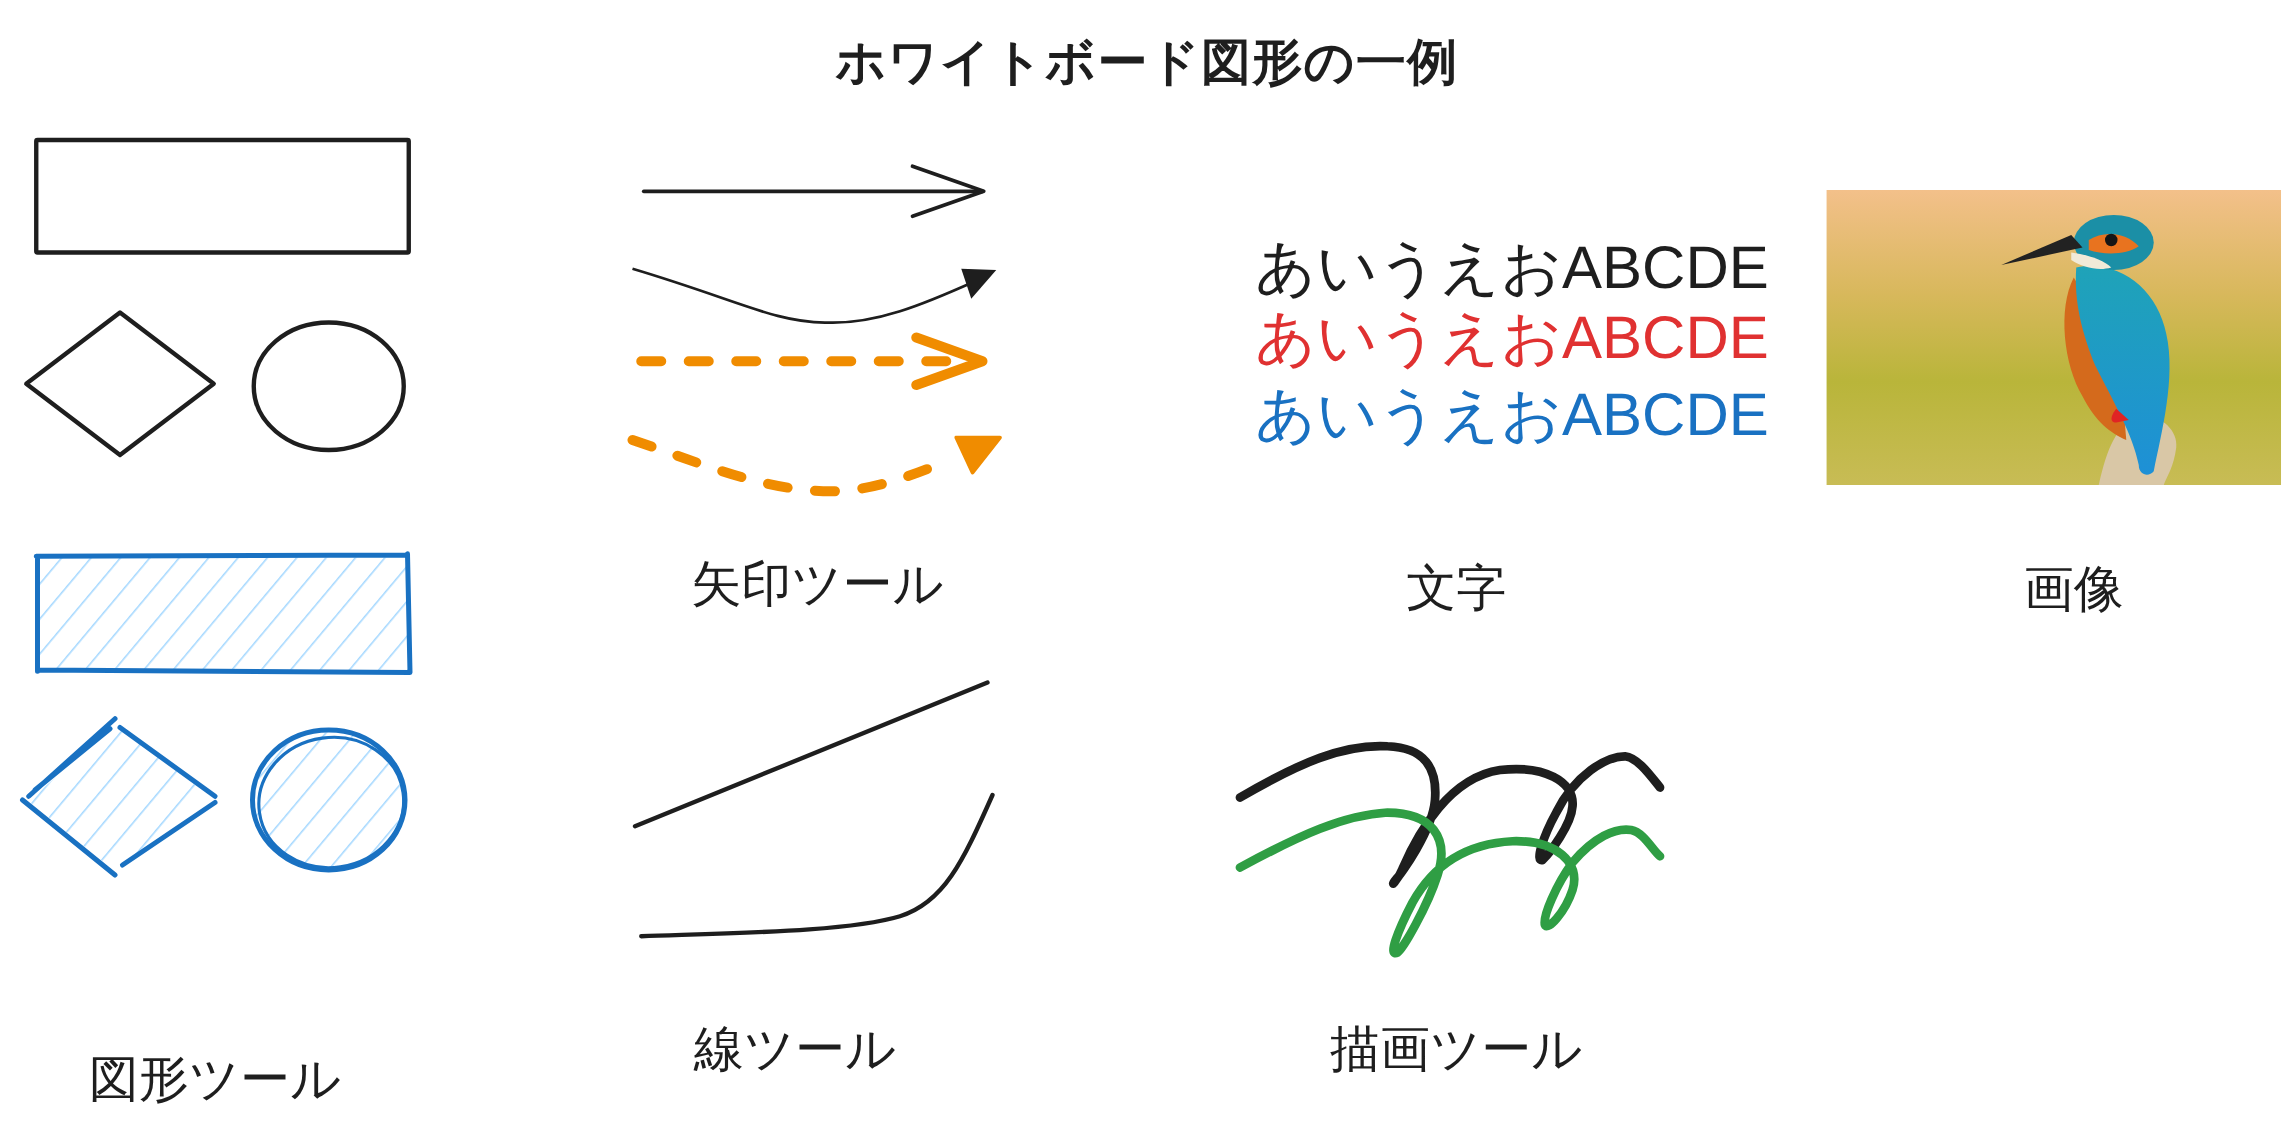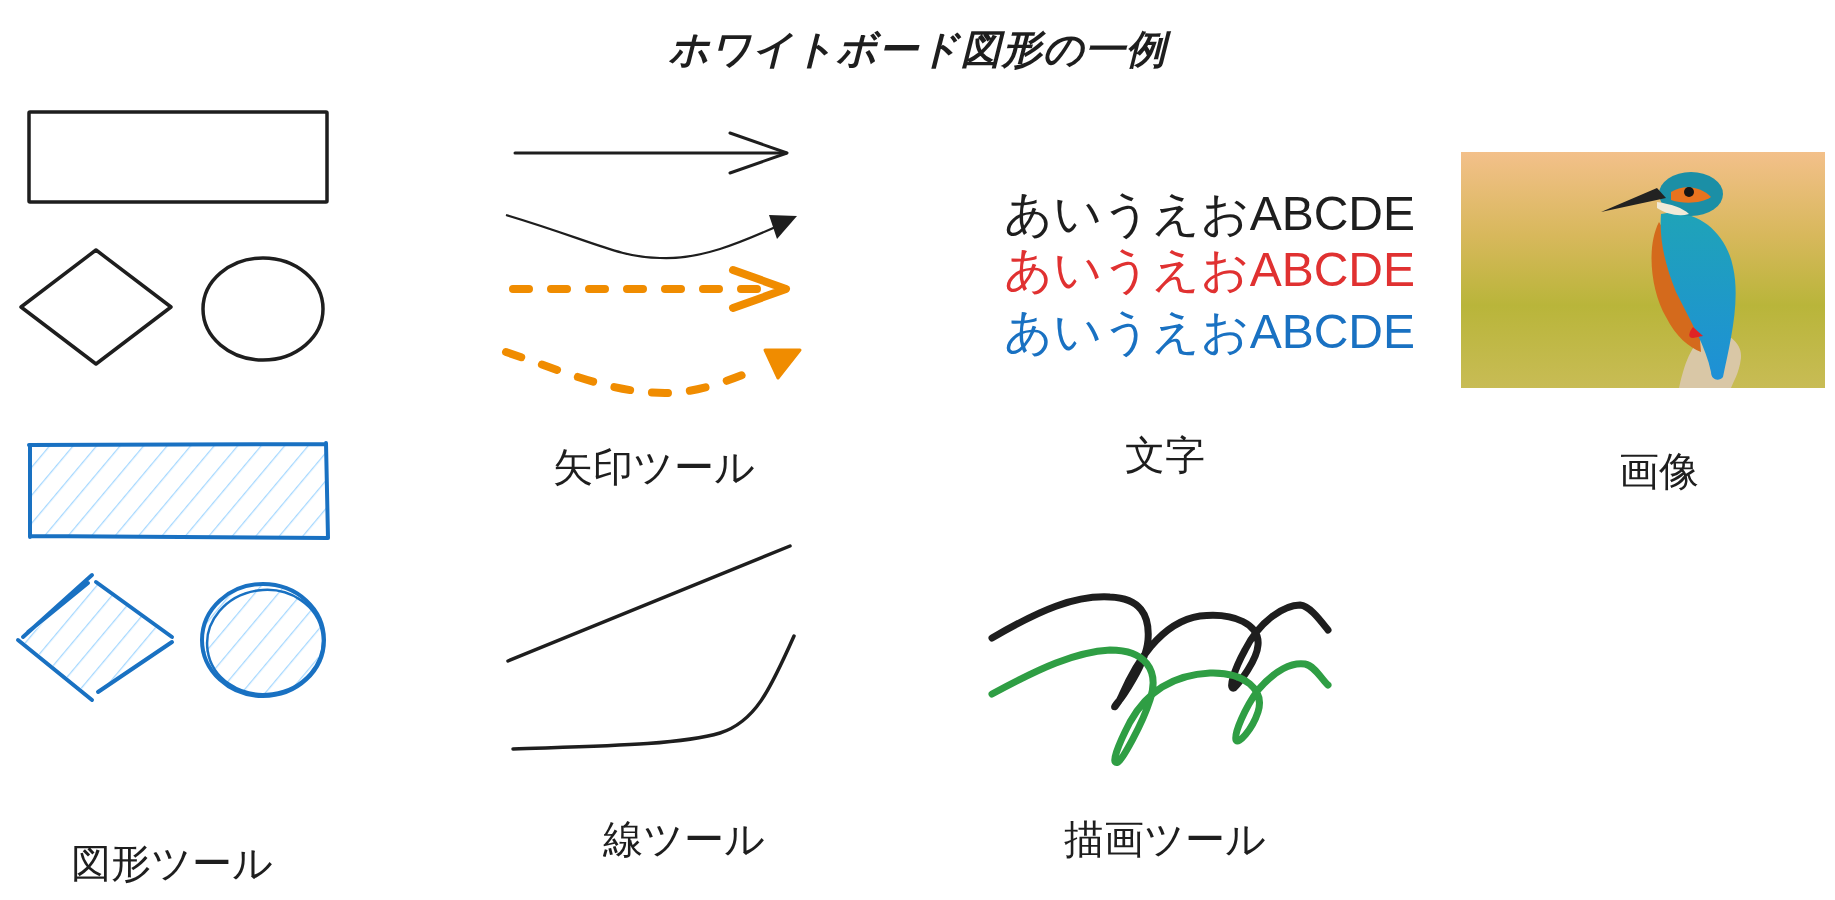--- a/index.html
+++ b/index.html
@@ -1,19 +1,19 @@
 <!DOCTYPE html>
 <html><head>
 <meta charset="utf-8">
 <style>
   html, body { margin: 0; padding: 0; background: #ffffff; }
   body { width: 1835px; height: 900px; position: relative; overflow: hidden;
          font-family: "DejaVu Sans", "Liberation Sans", sans-serif; color: #1e1e1e; }
   .title { position: absolute; left: 0; width: 1835px; top: 22px; text-align: center;
-           font-size: 40px; font-weight: bold; letter-spacing: 1px; font-style: italic; }
+           font-size: 40px; font-weight: bold; letter-spacing: 1px; }
   svg.canvas { position: absolute; left: 0; top: 0; }
   .label { position: absolute; font-size: 40px; color: #1e1e1e; white-space: nowrap;
            transform: translateX(-50%); }
   .textline { position: absolute; left: 1004px; font-size: 48px; white-space: nowrap;
               font-family: "Liberation Sans", "DejaVu Sans", sans-serif; }
   .photo { position: absolute; left: 1461px; top: 152px; width: 364px; height: 236px; overflow: hidden; }
 </style>
 </head>
 <body>
 
@@ -106,17 +106,17 @@
 
     <circle cx="228" cy="40" r="5" fill="#151515"></circle>
 
     <polygon points="196,36 205,46 140,60" fill="#222222"></polygon>
 
     <path d="M232,175 C228,180 226,186 232,186 L242,184 Z" fill="#e02424"></path>
   </svg>
 </div>
 
 <div class="label" style="left:654px;top:440px;">矢印ツール</div>
-<div class="label" style="left:1165px;top:428px;">文字</div>
+<div class="label" style="left:1165px;top:443px;">文字</div>
 <div class="label" style="left:1659px;top:444px;">画像</div>
 <div class="label" style="left:172px;top:812px;margin-top:24px;">図形ツール</div>
-<div class="label" style="left:636px;top:812px;margin-left:48px;">線ツール</div>
+<div class="label" style="left:636px;top:812px;">線ツール</div>
 <div class="label" style="left:1165px;top:812px;font-family:Liberation Serif, serif;">描画ツール</div>
 
 </body></html>

